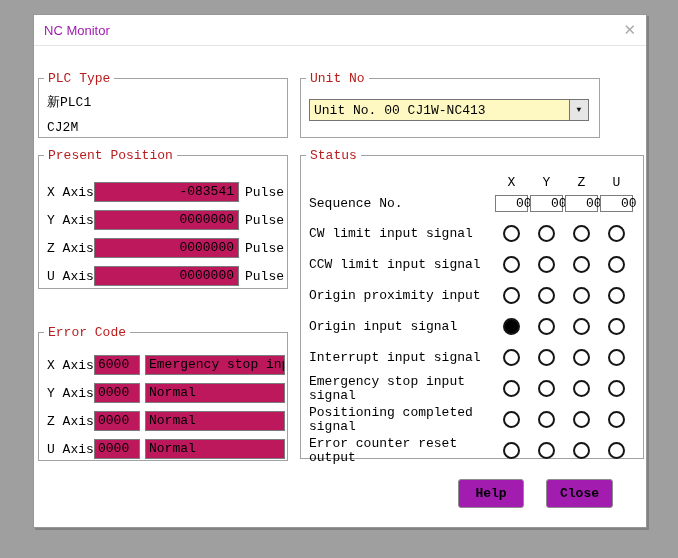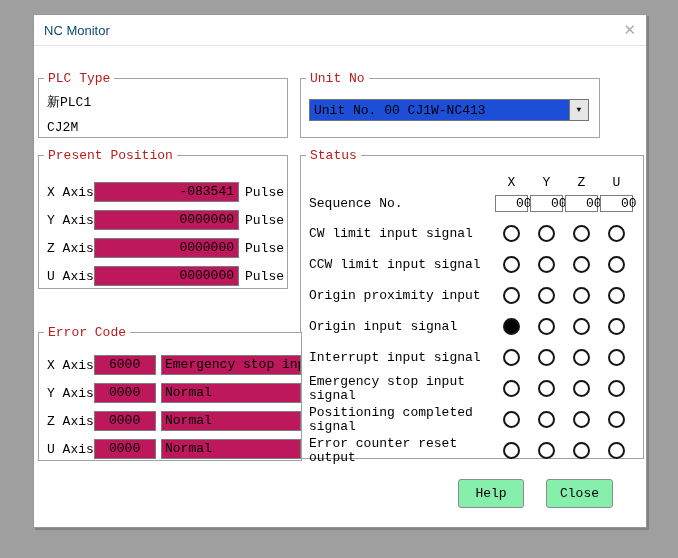--- a/index.html
+++ b/index.html
@@ -13,69 +13,69 @@
   }
   .dialog {
     position: absolute; left: 33px; top: 14px; width: 614px; height: 514px;
     background: #fff; border: 1px solid #969696;
     box-shadow: 2px 2px 0 rgba(0,0,0,0.18);
   }
   .titlebar {
     height: 31px; display: flex; align-items: center; justify-content: space-between;
     padding: 0 10px; border-bottom: 1px solid #e4e4e4;
   }
-  .title { font-family: "Liberation Sans", sans-serif; font-size: 13px; color: #0c4a6e; }
+  .title { font-family: "Liberation Sans", sans-serif; font-size: 13px; color: #a21caf; }
   .close { font-family: "Liberation Sans", sans-serif; font-size: 15px; color: #ababab; cursor: default; }
 
   fieldset.gb { position: absolute; border: 1px solid #a2a2a2; background: #fff; }
   fieldset.gb legend { margin-left: 5px; padding: 0 4px; font-size: 13px; color: #b91c1c; }
 
   .gb-plc     { left: 4px;   top: 56px;  width: 250px; height: 67px; }
   .gb-unit    { left: 266px; top: 56px;  width: 300px; height: 67px; }
   .gb-present { left: 4px;   top: 133px; width: 250px; height: 141px; }
   .gb-status  { left: 266px; top: 133px; width: 344px; height: 311px; }
   .gb-error   { left: 4px;   top: 310px; width: 250px; height: 136px; }
 
   .plc-lines { padding: 4px 0 0 8px; }
   .plc-lines div { line-height: 25px; }
 
-  .combo { margin: 13px 10px 0 8px; height: 22px; border: 1px solid #747474; display: flex; background: #1d4ed8; }
+  .combo { margin: 13px 10px 0 8px; height: 22px; border: 1px solid #747474; display: flex; background: #fef9c3; }
   .combo-text { flex: 1; padding: 2px 4px; white-space: nowrap; overflow: hidden; line-height: 17px; }
   .combo-btn { width: 19px; border-left: 1px solid #747474; background: #e6e6e6; display: flex; align-items: center; justify-content: center; }
   .combo-arrow { font-size: 8px; line-height: 8px; color: #111; }
 
   .rows { display: flex; flex-direction: column; gap: 8px; }
   .present-rows { padding: 19px 0 0 8px; }
   .error-rows { padding: 15px 0 0 8px; }
 
   .prow, .erow { display: flex; align-items: center; height: 20px; }
   .axis { width: 47px; flex: none; }
   .field { border: 1px solid #7c7c7c; background: #be185d; height: 20px; line-height: 18px; overflow: hidden; white-space: nowrap; }
   .pos-field { width: 145px; text-align: right; padding-right: 4px; }
   .unit-lbl { margin-left: 6px; }
-  .code-field { width: 62px; margin-left: 0px; padding-left: 14px; }
+  .code-field { width: 46px; margin-left: 0px; padding-left: 3px; }
   .desc-field { width: 140px; margin-left: 5px; padding-left: 3px; }
 
   .status-inner { padding-left: 8px; }
   .hdr-row { display: flex; margin-top: 12px; height: 14px; }
   .spacer { width: 185px; flex: none; }
   .cell { width: 35px; flex: none; display: flex; justify-content: center; align-items: center; }
   .seq-row { display: flex; align-items: center; margin-top: 4px; height: 20px; }
   .seq-label { width: 185px; flex: none; }
   .seq-field { width: 33px; height: 17px; border: 1px solid #7c7c7c; line-height: 15px; padding-left: 20px; background: #fff; }
   .signal-rows { margin-top: 5px; }
   .srow { display: flex; align-items: center; min-height: 31px; }
   .slabel { width: 185px; flex: none; white-space: pre-line; line-height: 14px; }
   .dot { width: 17px; height: 17px; border: 2px solid #151515; border-radius: 50%; background: #fff; }
   .dot[data-state="1"] { background: #000; }
 
   .btn {
-    position: absolute; height: 29px; background: #86efac; border: 1px solid #8d8d8d;
+    position: absolute; height: 29px; background: #a21caf; border: 1px solid #8d8d8d;
     border-radius: 3px; font-family: "Liberation Mono", "DejaVu Sans Mono", monospace;
-    font-size: 13px; color: #000; text-align: center; cursor: default;
+    font-size: 13px; color: #000; text-align: center; cursor: default; font-weight: bold;
   }
   .btn-help { left: 424px; top: 464px; width: 66px; }
   .btn-close { left: 512px; top: 464px; width: 67px; }
 </style>
 </head>
 <body>
 
 <div class="dialog">
 
   <div class="titlebar">

